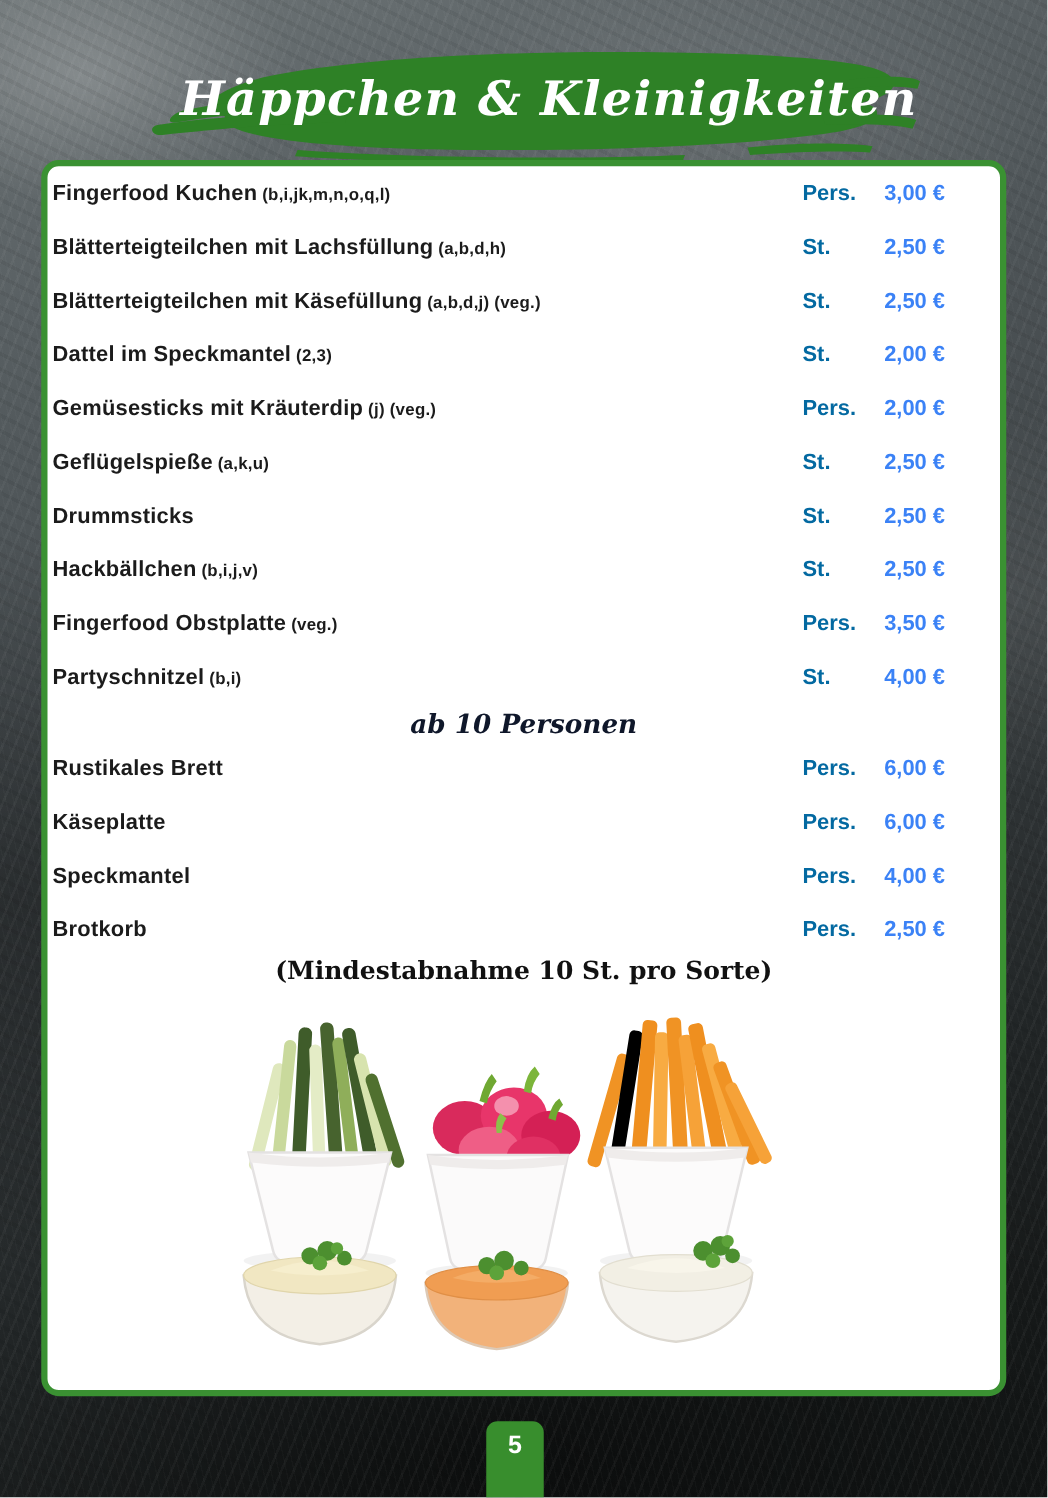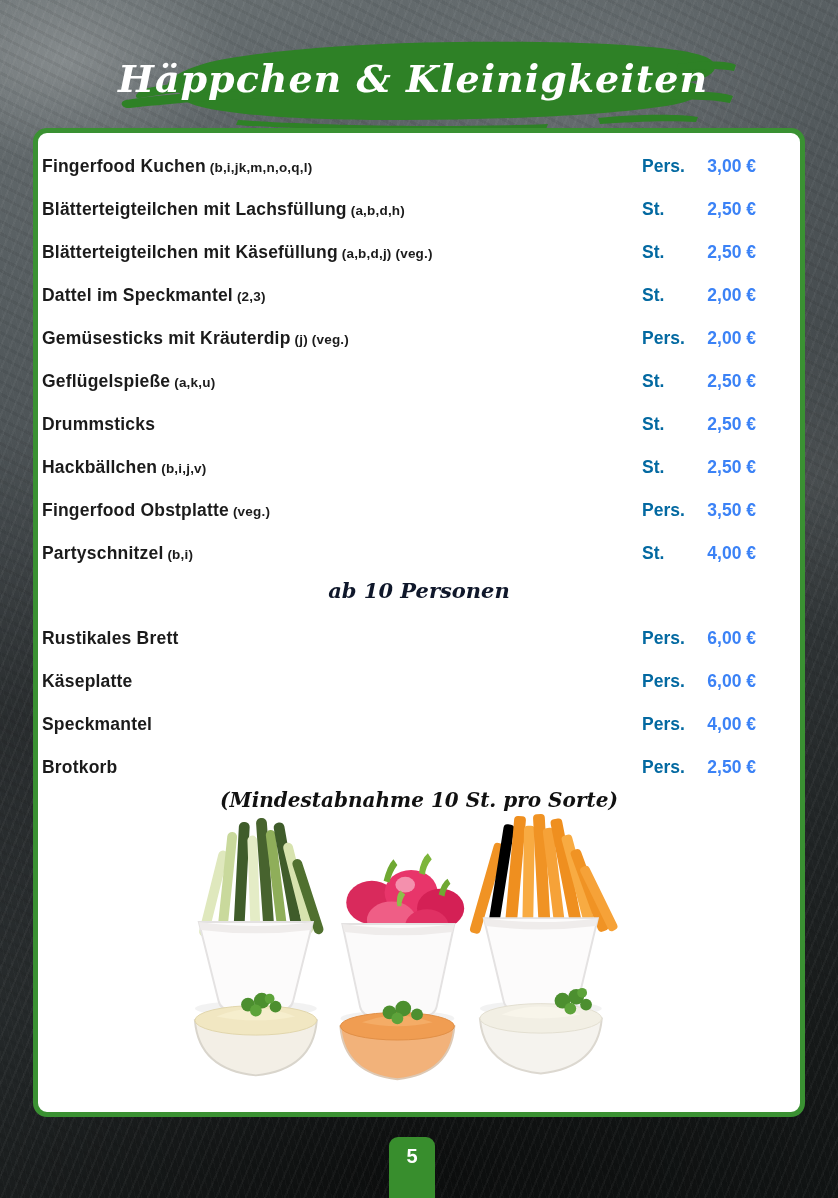--- a/index.html
+++ b/index.html
@@ -22,31 +22,31 @@
     content:"";position:absolute;inset:0;
     background:
       repeating-linear-gradient(113deg, rgba(255,255,255,.035) 0 2px, transparent 2px 9px),
       repeating-linear-gradient(27deg,  rgba(0,0,0,.06) 0 3px, transparent 3px 11px),
       repeating-linear-gradient(78deg,  rgba(255,255,255,.02) 0 1px, transparent 1px 6px);
   }
   
   .banner{position:absolute;left:118px;top:30px;width:620px;height:100px;}
   .banner svg{position:absolute;inset:0;}
   .banner-title{
-    position:absolute;left:0;right:16px;top:26px;text-align:left;
+    position:absolute;left:0;right:4px;top:26px;text-align:right;
     font-family:"DejaVu Serif", serif;font-style:italic;font-weight:bold;
     font-size:38px;color:#ffffff;letter-spacing:1px;white-space:nowrap;
   }
   
   .card{
     position:absolute;left:33px;top:128px;width:772px;height:989px;
     box-sizing:border-box;background:#ffffff;
     border:5px solid #3a9132;border-radius:14px;
   }
-  .rows{padding-top:12px;}
+  .rows{padding-top:0;}
   .menu-row{
     display:flex;align-items:center;height:43px;
     padding-left:4px;padding-right:44px;
   }
   .item-name{
     flex:1;font-size:17.5px;font-weight:700;color:#1b1b1b;letter-spacing:.2px;
     white-space:nowrap;overflow:hidden;
   }
   .item-allergens{font-size:13.5px;font-weight:700;color:#1b1b1b;}
   .item-unit{
@@ -56,21 +56,21 @@
     width:56px;flex:0 0 56px;font-size:17.5px;font-weight:700;color:#3b82f6;text-align:right;
     white-space:nowrap;
   }
   .script-divider{
     height:30px;display:flex;align-items:center;justify-content:center;
     font-family:"DejaVu Serif", serif;font-style:italic;font-weight:bold;
     font-size:21px;color:#0f172a;
   }
   .script-note{
     height:26px;margin-top:-2px;display:flex;align-items:center;justify-content:center;
-    font-family:"DejaVu Serif", serif;font-style:italic;font-weight:bold;
+    font-family:"DejaVu Serif", serif;font-weight:bold;
     font-size:20px;color:#111111;
   }
   
   .photo{position:absolute;left:183px;top:812px;width:470px;height:285px;}
   
   .page-badge{
     position:absolute;left:389px;top:1137px;width:46px;height:61px;
     background:#388e2d;border-radius:9px 9px 0 0;
     display:flex;justify-content:center;align-items:flex-start;
     color:#ffffff;font-size:20px;font-weight:700;padding-top:8px;box-sizing:border-box;

